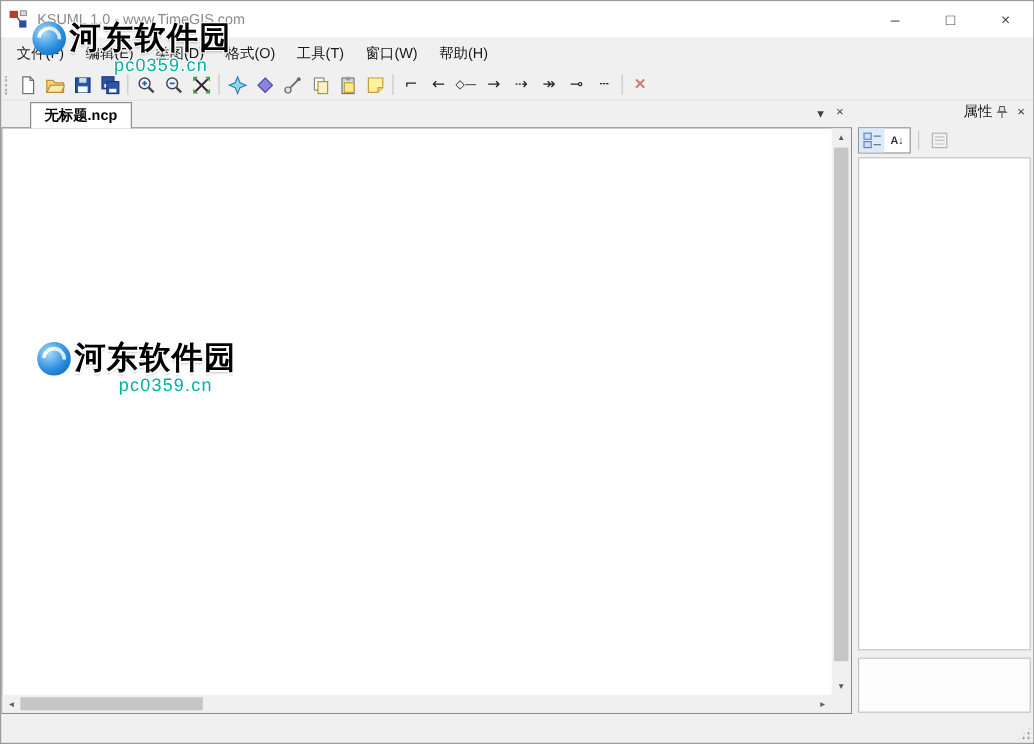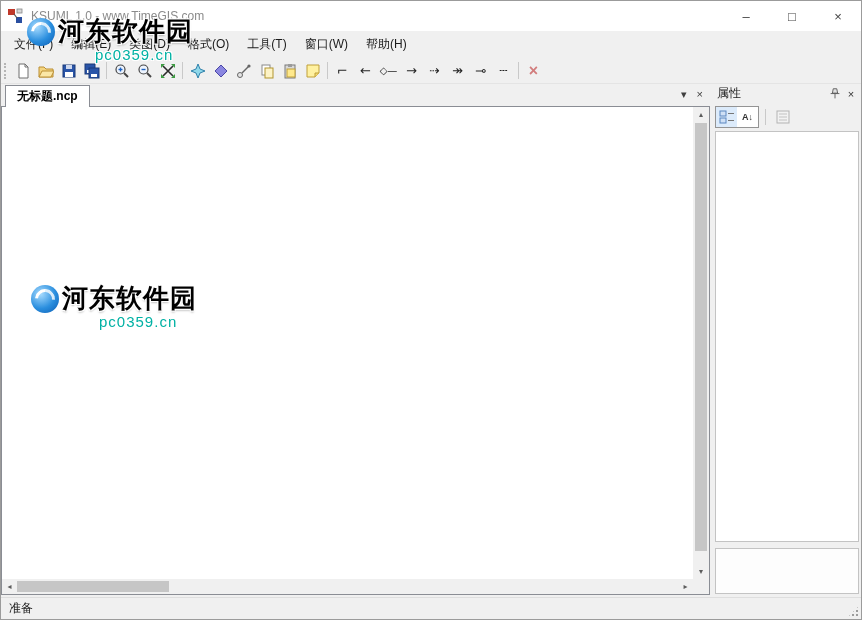--- a/index.html
+++ b/index.html
@@ -28,21 +28,21 @@
   .grip{ width:3px; height:16px; margin:0 4px 0 3px; border-left:2px dotted #b5b5b5; }
   .tbtn{ width:23px; height:22px; display:flex; align-items:center; justify-content:center; }
   .tbtn svg{ display:block; }
   .tsep{ width:1px; height:17px; background:#c9c9c9; margin:0 3px; }
   .conn{ font-size:13px; color:#222; font-family:"DejaVu Sans",sans-serif; line-height:1; }
   .conn.small{ font-size:10px; }
   .delete-glyph{ font-size:16px; font-weight:bold; color:#d27d7d; line-height:1; }
 
   
   .tabstrip{ position:absolute; top:84px; left:0; width:710px; height:22px; }
-  .tab{ position:absolute; left:4px; top:0; height:22px; background:#fff;
+  .tab{ position:absolute; left:24px; top:0; height:22px; background:#fff;
         border:1px solid #8a8d94; border-bottom:none; padding:0 11px; font-size:12px;
         font-weight:bold; color:#000; display:flex; align-items:center; z-index:2; }
   .tab-controls{ position:absolute; right:8px; top:3px; display:flex; gap:10px;
                  color:#3f3f3f; font-size:11px; }
   .tab-controls span{ cursor:default; }
 
   
   .canvas{ position:absolute; top:105px; left:0; width:709px; height:489px; background:#fff;
            border:1px solid #8a8d94; }
   .vscroll{ position:absolute; top:0; right:0; width:16px; bottom:15px; background:#f0f0f0; }
@@ -51,21 +51,21 @@
   .sb-arrow{ position:absolute; color:#5c5c5c; font-size:8px; display:flex;
              align-items:center; justify-content:center; font-family:"DejaVu Sans",sans-serif; }
   .vscroll .up{ top:0; left:0; right:0; height:15px; }
   .vscroll .down{ bottom:0; left:0; right:0; height:15px; }
   .hscroll .left{ left:0; top:0; bottom:0; width:15px; }
   .hscroll .right{ right:0; top:0; bottom:0; width:15px; }
   .vthumb{ position:absolute; left:2px; right:2px; top:16px; height:428px; background:#c6c6c6; }
   .hthumb{ position:absolute; top:2px; bottom:2px; left:15px; width:152px; background:#c6c6c6; }
 
   
-  .panel{ position:absolute; left:714px; top:84px; width:146px; bottom:23px; }
+  .panel{ position:absolute; left:714px; top:84px; width:146px; bottom:23px;text-align:right; }
   .panel-header{ height:17px; display:flex; align-items:center; font-size:12px;
                  color:#1a1a1a; padding:0 2px; }
   .panel-header .ph-title{ flex:1; }
   .panel-header .ph-btn{ width:16px; height:15px; display:flex; align-items:center;
                          justify-content:center; color:#333; font-size:11px; }
   .panel-toolbar{ height:24px; display:flex; align-items:center; margin-top:3px; }
   .pt-group{ display:flex; border:1px solid #949494; background:#fff; }
   .pt-btn{ width:21px; height:20px; display:flex; align-items:center; justify-content:center; }
   .pt-btn.selected{ background:#dcebfb; }
   .pt-sep{ width:1px; height:16px; background:#c9c9c9; margin:0 6px; }
@@ -320,23 +320,20 @@
           <line x1="4" y1="5" x2="12" y2="5" stroke="#c2c2c2"></line>
           <line x1="4" y1="8" x2="12" y2="8" stroke="#c2c2c2"></line>
           <line x1="4" y1="11" x2="12" y2="11" stroke="#c2c2c2"></line>
         </svg>
       </div>
     </div>
     <div class="panel-list"></div>
     <div class="panel-desc"></div>
   </div>
 
-  <div class="statusbar">
-    <span>准备</span>
-  </div>
   <div class="resize-grip"></div>
 
   <div class="watermark wm1">
     <div class="wm-row">
       <div class="wm-logo"></div>
       <span class="wm-name">河东软件园</span>
     </div>
     <span class="wm-url">pc0359.cn</span>
   </div>
   <div class="watermark wm2">

